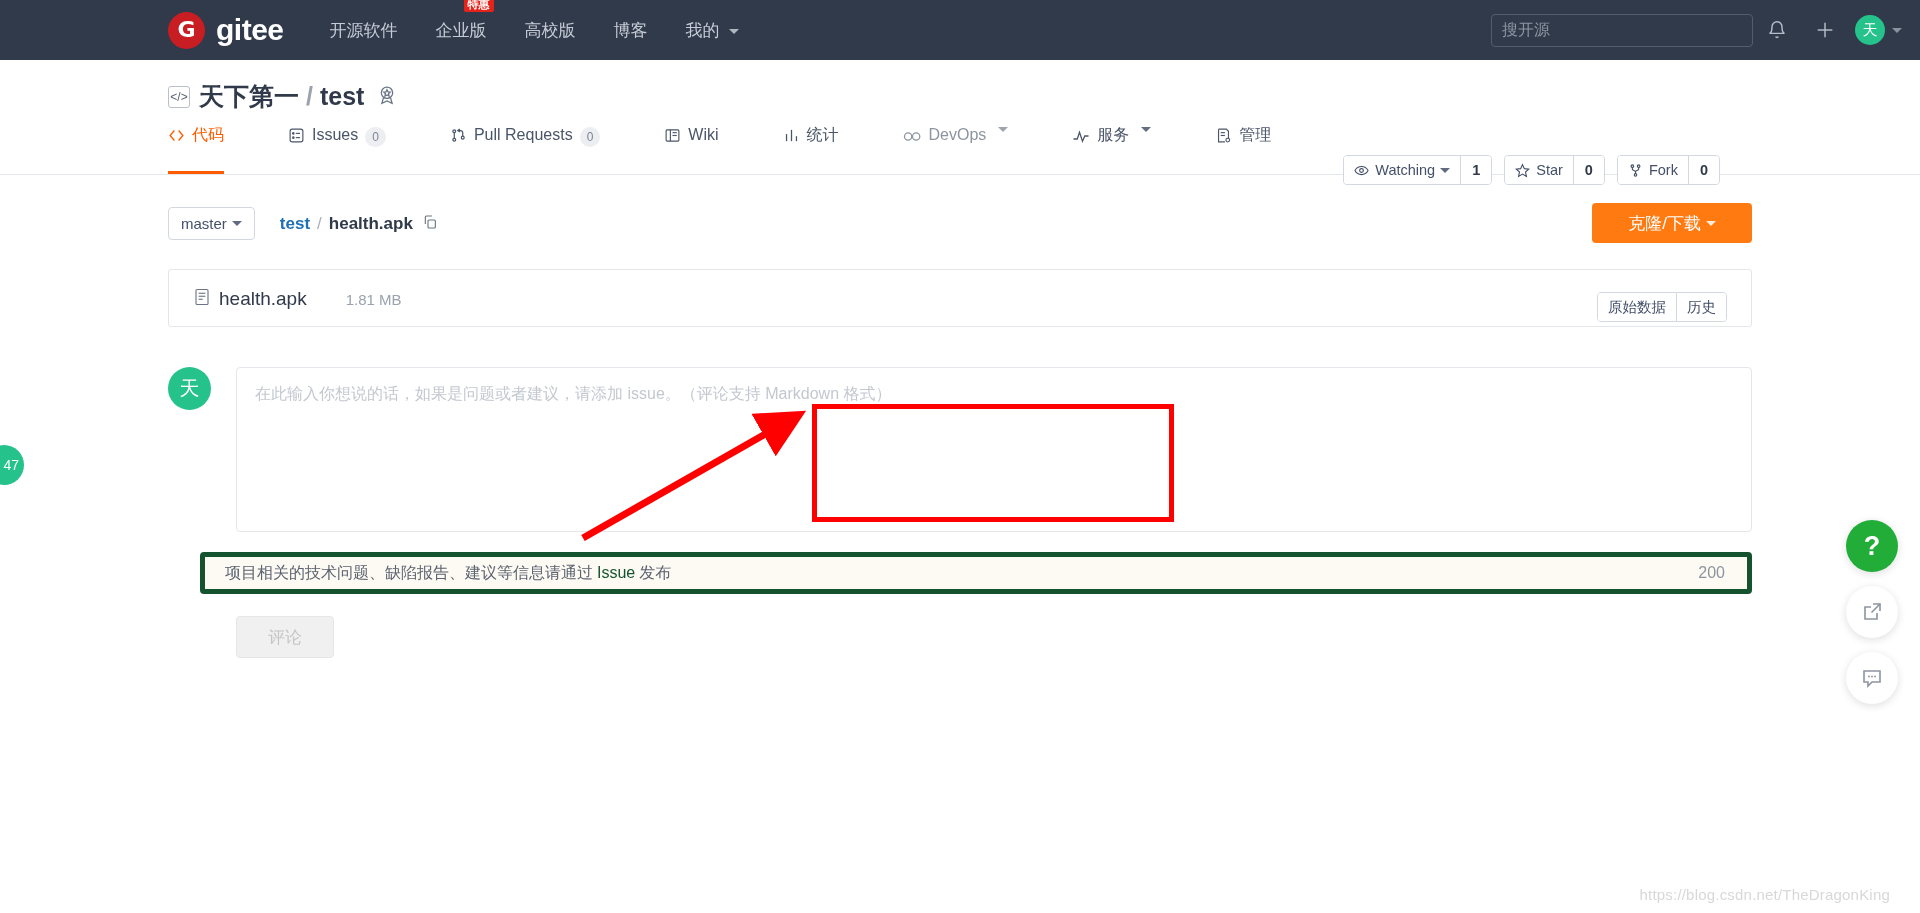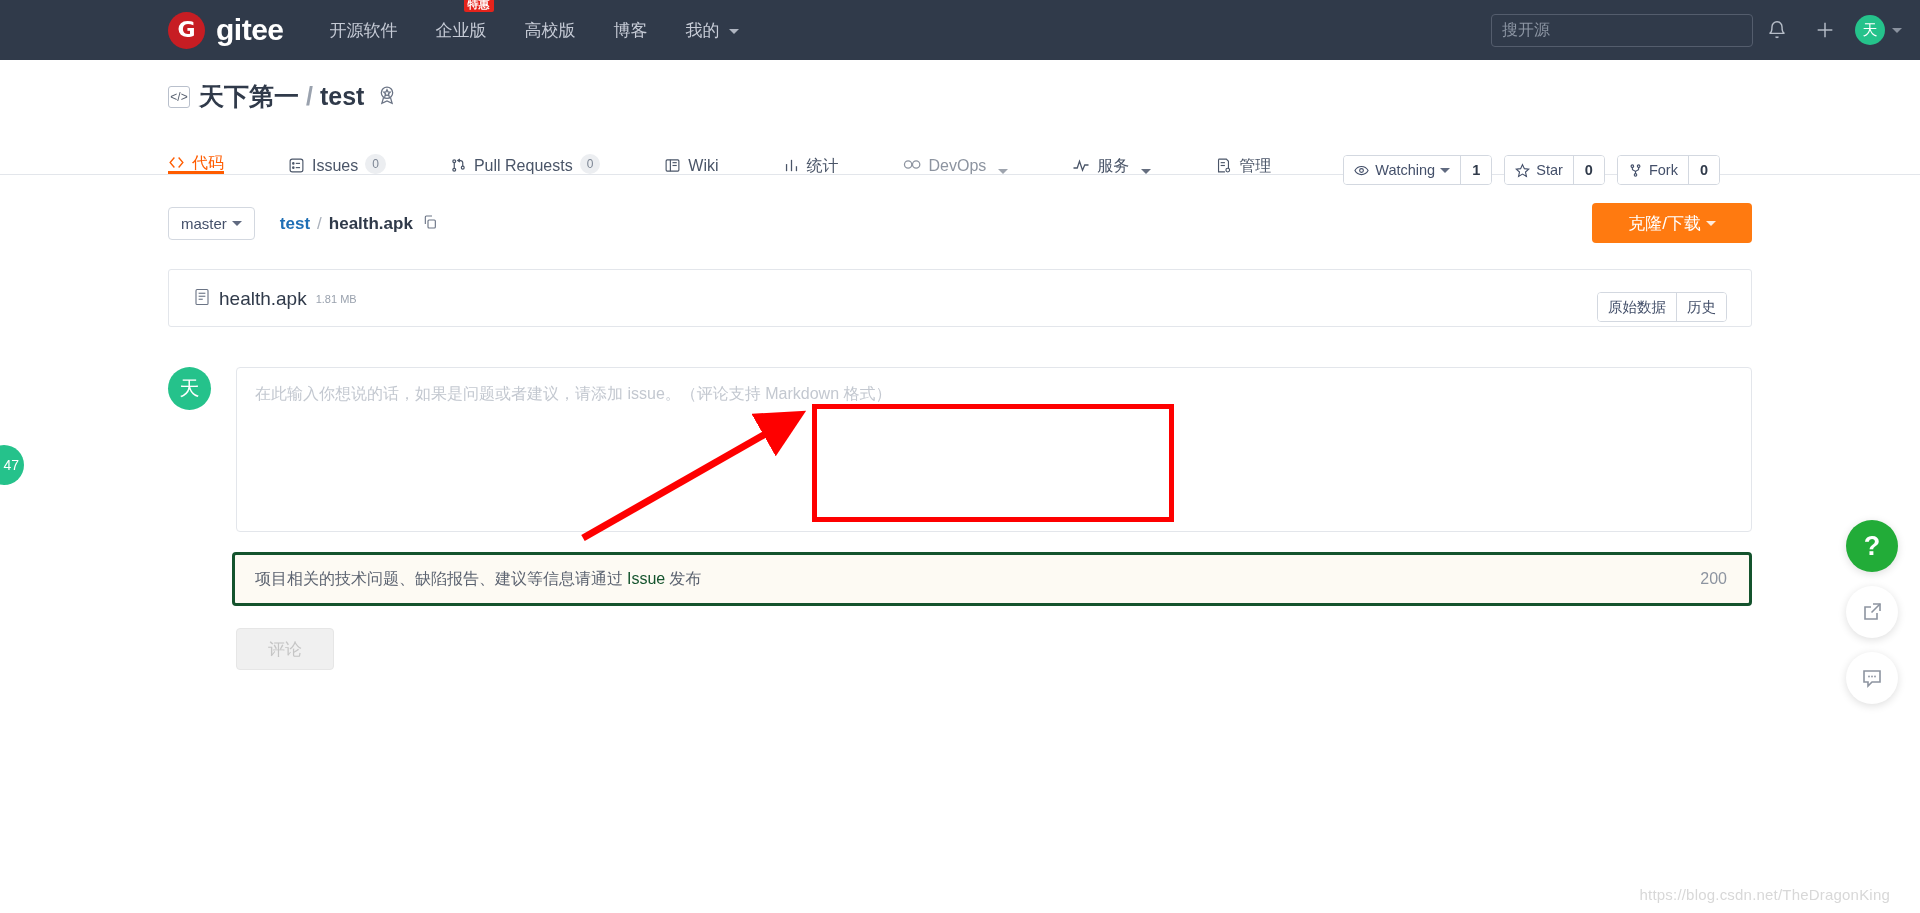--- a/index.html
+++ b/index.html
@@ -84,21 +84,21 @@
   }
   .btn-group .count{ border-left:1px solid #d3d8e0;font-weight:bold;color:#303a4a;padding:0 11px; }
 
   
   #tabs{
     padding-left:168px; display:flex; align-items:flex-end;
     border-bottom:1px solid #e3e6eb; background:#fff; height:48px;
     margin-top:14px;
   }
   .tab{
-    display:flex;align-items:flex-end;gap:7px;height:47px;
+    display:flex;align-items:flex-start;gap:7px;height:47px;
     font-size:16px;color:#4a5568;cursor:pointer;white-space:nowrap;
     margin-right:64px;
   }
   .tab .tlabel{ line-height:1; }
   .tab.active{ color:#ff5c00; border-bottom:3px solid #ff5c00; }
   .tab.muted{ color:#8d94a0; }
   .tab .cbadge{
     background:#eceef1;color:#7d8694;border-radius:10px;
     font-size:12px;padding:1px 7px;line-height:1.5;
   }
@@ -122,21 +122,21 @@
     padding:0 36px;font-size:17px;cursor:pointer;
   }
 
   
   #filecard{
     margin-top:29px;border:1px solid #e3e6eb;border-radius:3px;background:#fff;
   }
   .file-head{ padding:18px 25px 16px 25px;position:relative; }
   .file-line1{ display:flex;align-items:center;gap:9px;font-size:19px;color:#303a4a; }
   .file-ico{ color:#6b7485;font-size:16px; }
-  .file-size{ font-size:11px;color:#9aa2ae;font-weight:normal; }
+  .file-size{ font-size:15px;color:#9aa2ae;font-weight:normal;margin-left:30px; }
   .file-line2{ margin-top:13px;font-size:16px;color:#8d94a0; }
   .file-line2 .who{ color:#8d94a0;cursor:pointer; }
   .file-line2 .msg{ color:#44506a;cursor:pointer; }
   .file-head-actions{ position:absolute;right:24px;top:22px; }
   .file-body{
     border-top:1px solid #e9ecf0;height:97px;display:flex;
     align-items:center;justify-content:center;
   }
   #download-link{ color:#1f5f8b;font-size:19px;font-weight:bold;cursor:pointer; }
   #download-link .dsize{ font-size:18px; }
@@ -156,22 +156,22 @@
     width:43px;height:43px;border-radius:50%;background:#25c28b;color:#fff;
     display:flex;align-items:center;justify-content:center;font-size:20px;flex:none;
   }
   #comment-input{
     flex:1;margin-left:25px;height:165px;border:1px solid #e3e6eb;border-radius:4px;
     padding:16px 18px;font-size:16px;color:#b9bec7;background:#fff;
     font-family:inherit;resize:none;outline:none;
   }
   #comment-input::placeholder{ color:#c3c8d0; }
   #notice{
-    margin-left:64px;margin-top:20px;border:3px solid #14532d;background:#fdfaf3;
-    border-radius:4px;height:54px;display:flex;align-items:center;
+    margin-left:32px;margin-top:20px;border:5px solid #14532d;background:#fdfaf3;
+    border-radius:4px;height:42px;display:flex;align-items:center;
     padding:0 20px;font-size:16px;color:#5c6370;position:relative;
   }
   #notice .ilink{ color:#14532d;cursor:pointer;margin:0 4px; }
   #notice-count{ position:absolute;right:22px;color:#8d94a0;font-size:16px; }
   #submit-btn{
     margin-left:68px;margin-top:22px;width:98px;height:42px;background:#f0f0f0;
     border:1px solid #e6e6e6;border-radius:4px;color:#c5c5c5;font-size:17px;
     display:flex;align-items:center;justify-content:center;cursor:default;
   }
 

